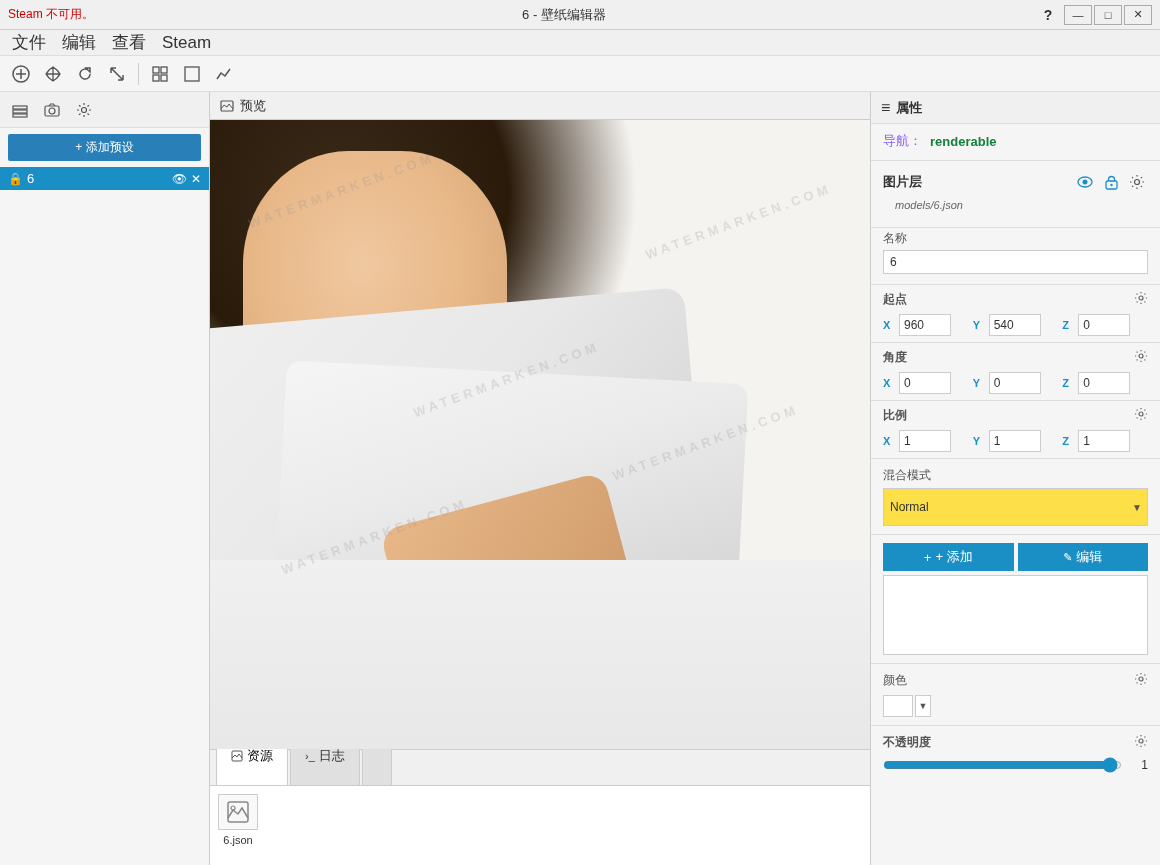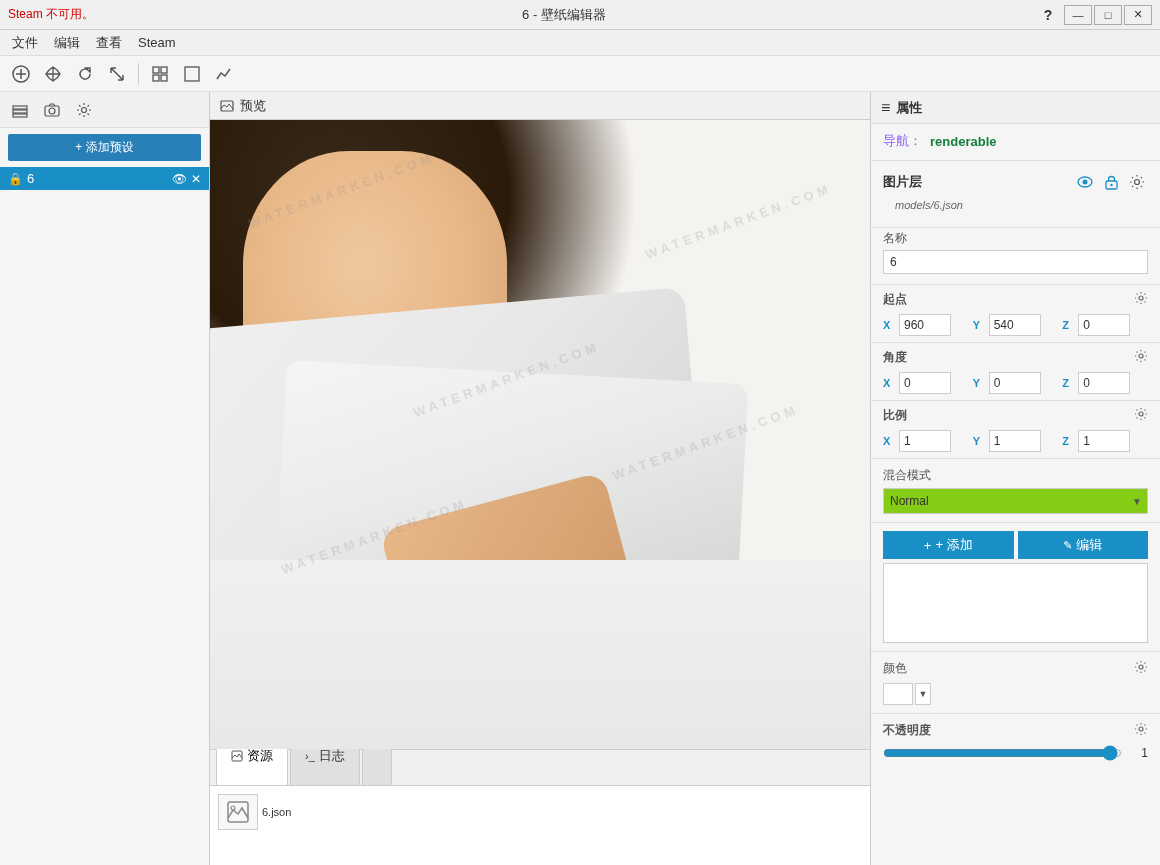--- a/index.html
+++ b/index.html
@@ -8,21 +8,21 @@
     
     .title-bar { height: 30px; background: #f0f0f0; display: flex; align-items: center; justify-content: space-between; padding: 0 8px; border-bottom: 1px solid #ccc; }
     .title-bar-left { color: #c00; font-size: 12px; }
     .title-bar-center { flex: 1; text-align: center; font-size: 13px; color: #333; }
     .title-bar-controls { display: flex; gap: 2px; align-items: center; }
     .title-btn { width: 28px; height: 20px; background: #f0f0f0; border: 1px solid #aaa; cursor: pointer; display: flex; align-items: center; justify-content: center; font-size: 11px; color: #333; }
     .help-btn { width: 28px; height: 20px; display: flex; align-items: center; justify-content: center; font-size: 14px; font-weight: bold; color: #333; cursor: pointer; }
 
     
     .menu-bar { height: 26px; background: #f0f0f0; display: flex; align-items: center; padding: 0 4px; border-bottom: 1px solid #ddd; }
-    .menu-item { padding: 2px 8px; cursor: pointer; color: #333; font-size: 13px; }
+    .menu-item { padding: 2px 8px; cursor: pointer; color: #333; font-size: 17px; }
 
     
     .toolbar { height: 36px; background: #f5f5f5; display: flex; align-items: center; padding: 0 6px; gap: 2px; border-bottom: 1px solid #ddd; }
     .toolbar-btn { width: 30px; height: 28px; background: transparent; border: 1px solid transparent; cursor: pointer; display: flex; align-items: center; justify-content: center; color: #333; font-size: 16px; border-radius: 2px; }
     .toolbar-sep { width: 1px; height: 22px; background: #ccc; margin: 0 4px; }
 
     
     .main { display: flex; flex: 1; overflow: hidden; }
 
     
@@ -40,21 +40,21 @@
     .preview-header { height: 28px; display: flex; align-items: center; padding: 0 10px; background: #f0f0f0; border-bottom: 1px solid #ccc; font-size: 13px; color: #333; gap: 6px; }
     .preview-content { flex: 1; background: #ccc; position: relative; overflow: hidden; }
 
     
     .bottom-tabs { height: 36px; background: #f0f0f0; border-top: 1px solid #ccc; display: flex; align-items: flex-end; padding: 0 6px; }
     .tab-btn { padding: 20px 14px; border: 1px solid #ccc; border-bottom: none; background: #e0e0e0; cursor: pointer; font-size: 12px; color: #333; margin-right: 2px; display: flex; align-items: center; gap: 4px; }
     .tab-btn.active { background: #fff; color: #000; }
 
     
     .bottom-content { height: 80px; background: #fff; border-top: 1px solid #ccc; padding: 8px; display: flex; align-items: flex-start; gap: 16px; }
-    .asset-item { display: flex; flex-direction: row; align-items: center; gap: 4px; cursor: pointer; }
+    .asset-item { display: flex; flex-direction: column; align-items: center; gap: 4px; cursor: pointer; }
     .asset-icon { width: 40px; height: 36px; border: 1px solid #ccc; background: #f8f8f8; display: flex; align-items: center; justify-content: center; font-size: 20px; color: #555; }
     .asset-label { font-size: 11px; color: #333; }
 
     
     .right-panel { width: 290px; background: #f5f5f5; border-left: 1px solid #ccc; display: flex; flex-direction: column; overflow-y: auto; }
     .right-header { height: 32px; display: flex; align-items: center; padding: 0 10px; background: #f0f0f0; border-bottom: 1px solid #ddd; gap: 6px; font-size: 14px; font-weight: bold; color: #333; }
     
     .nav-row { display: flex; align-items: center; padding: 8px 12px; gap: 8px; font-size: 13px; }
     .nav-label { color: #8b5cf6; font-weight: normal; }
     .nav-link { color: #15803d; cursor: pointer; text-decoration: none; font-weight: bold; }
@@ -72,21 +72,21 @@
     .field-input { height: 24px; border: 1px solid #ccc; background: white; padding: 0 6px; font-size: 12px; color: #333; width: 100%; }
     
     .coord-row { display: flex; align-items: center; padding: 4px 12px; gap: 4px; }
     .coord-group { display: flex; align-items: center; gap: 2px; flex: 1; }
     .coord-axis { font-size: 11px; color: #1a8fc5; font-weight: bold; width: 14px; }
     .coord-input { height: 22px; border: 1px solid #ccc; background: white; padding: 0 4px; font-size: 12px; color: #333; width: 52px; }
     
     .blend-section { padding: 6px 12px; }
     .blend-label { font-size: 12px; color: #555; margin-bottom: 4px; }
     .blend-select-wrap { position: relative; display: flex; align-items: center; }
-    .blend-select { height: 26px; border: 1px solid #ccc; background: #84cc16; padding: 0 24px 0 6px; font-size: 12px; color: #333; width: 100%; appearance: none; cursor: pointer; }
+    .blend-select { height: 38px; border: 1px solid #ccc; background: #fde047; padding: 0 24px 0 6px; font-size: 12px; color: #333; width: 100%; appearance: none; cursor: pointer; }
     .blend-arrow { position: absolute; right: 6px; color: #555; font-size: 10px; pointer-events: none; }
     
     .effects-section { padding: 6px 12px; }
     .effects-header { display: flex; align-items: center; justify-content: space-between; margin-bottom: 6px; }
     .effects-title { font-size: 12px; color: #555; font-weight: bold; }
     .effect-add-btn { flex: 1; height: 28px; background: #1a8fc5; color: white; border: none; cursor: pointer; font-size: 12px; display: flex; align-items: center; justify-content: center; gap: 4px; }
     .effect-edit-btn { flex: 1; height: 28px; background: #1a8fc5; color: white; border: none; cursor: pointer; font-size: 12px; display: flex; align-items: center; justify-content: center; gap: 4px; }
     .effects-list { border: 1px solid #ccc; background: white; min-height: 80px; margin-top: 4px; }
     
     .color-section { padding: 6px 12px; }

